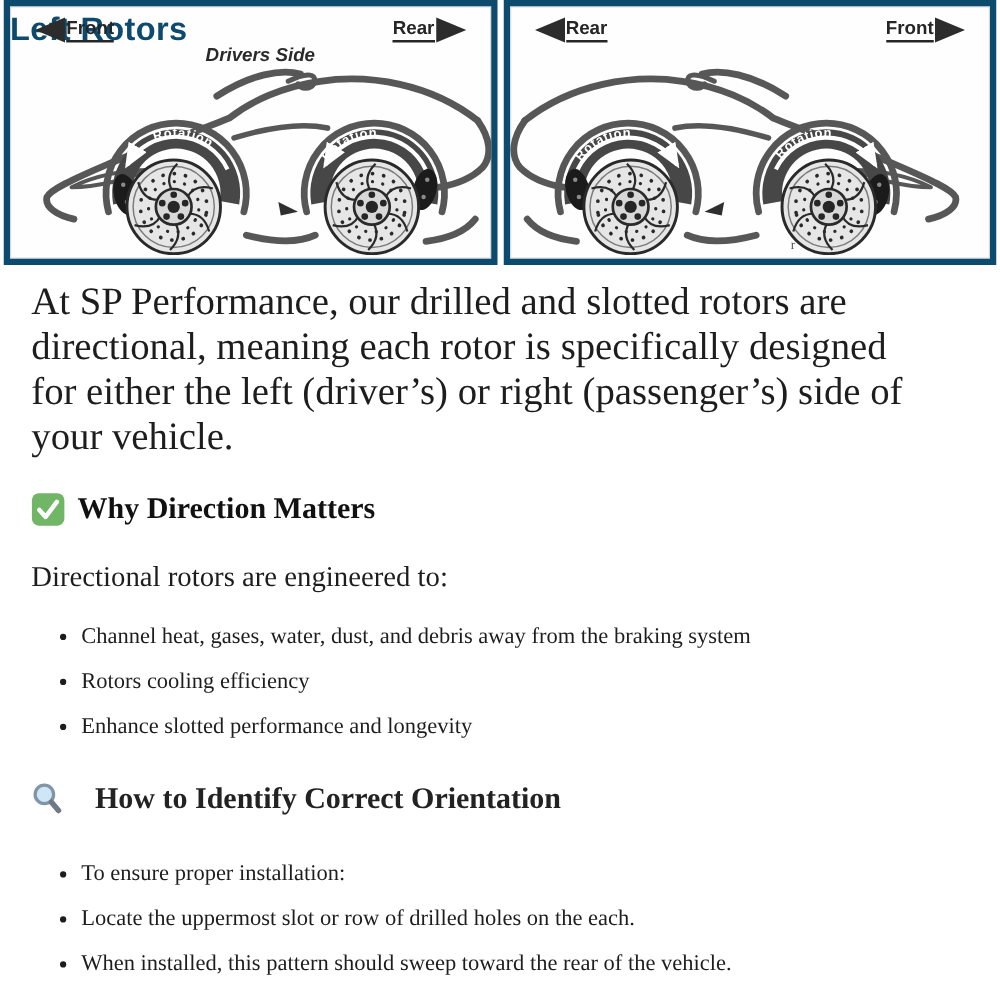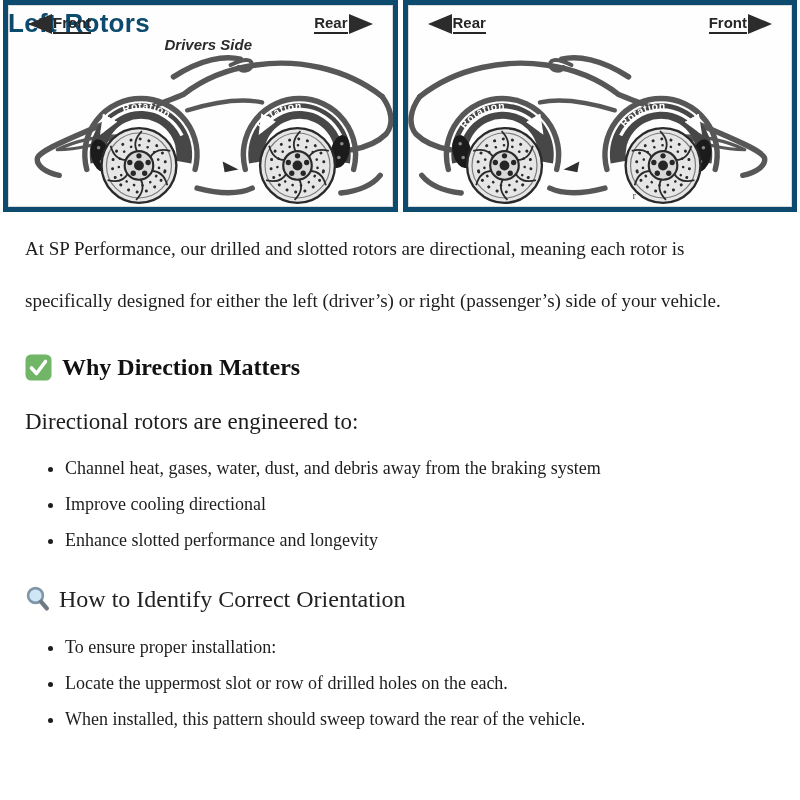--- a/index.html
+++ b/index.html
@@ -20,29 +20,29 @@
   .tri-left{border-right:24px solid #2c2c2c;}
   .tri-right{border-left:24px solid #2c2c2c;}
   .panel-title{text-align:left;font-size:26px;font-weight:bold;color:#0c4a6e;
                line-height:28px;padding-top:4px;letter-spacing:.3px;}
   .panel-subtitle{text-align:center;font-size:15px;font-weight:bold;font-style:italic;
                   color:#2a2a2a;line-height:16px;margin-left:16px;}
   .car-svg{display:block;width:386px;height:158px;}
 
   
   .article{padding:0 40px 10px 25px;}
-  .intro{font-size:19px;line-height:52px;margin:11px 0 0;max-width:715px;}
+  .intro{font-size:31px;line-height:36px;margin:11px 0 0;max-width:715px;}
   .section-heading{display:flex;align-items:center;gap:10px;font-size:24px;
                    margin:27px 0 0;font-weight:bold;color:#111;text-align:center;}
-  .section-heading.normal{font-weight:normal;color:#222;gap:7px;}
+  .section-heading.normal{font-weight:bold;color:#222;gap:24px;}
   .lead{font-size:23px;line-height:36px;margin:23px 0 0;}
   ul{margin:10px 0 0;padding-left:40px;}
   li{font-size:18px;line-height:36px;}
   .ul1{max-width:625px;}
-  .ul2{max-width:705px;margin-top:15px;}
+  .ul2{max-width:705px;margin-top:26px;}
   .emoji-svg{flex:0 0 auto;display:block;}
 </style>
 </head>
 <body>
 
 <svg width="0" height="0" style="position:absolute" aria-hidden="true">
   <defs>
     <marker id="ah" markerWidth="6" markerHeight="5" refX="5" refY="2.5" orient="auto">
       <path d="M0,0 L6,2.5 L0,5 Z" fill="#ffffff"></path>
     </marker>
@@ -176,21 +176,21 @@
       <rect x="0.5" y="0.5" width="26" height="26" rx="5.5" fill="#71b567"></rect>
       <path d="M6.5 14 L11.5 19.5 L20.5 7.5" stroke="#ffffff" stroke-width="3.6" fill="none" stroke-linecap="round" stroke-linejoin="round"></path>
     </svg>
     <span>Why Direction Matters</span>
   </h2>
 
   <p class="lead">Directional rotors are engineered to:</p>
 
   <ul class="ul1">
     <li>Channel heat, gases, water, dust, and debris away from the braking system</li>
-    <li>Improve cooling directional</li>
+    <li>Rotors cooling efficiency</li>
     <li>Enhance slotted performance and longevity</li>
   </ul>
 
   <h2 class="section-heading normal">
     <svg class="emoji-svg" width="27" height="29" viewBox="0 0 27 29">
       <circle cx="10.5" cy="10.5" r="7.4" stroke="#8095a6" stroke-width="2.6" fill="#cfe6f6"></circle>
       <line x1="16.2" y1="16.8" x2="21.8" y2="23.4" stroke-width="4.4" stroke-linecap="round" stroke="#6f7a85"></line>
     </svg>
     <span>How to Identify Correct Orientation</span>
   </h2>

